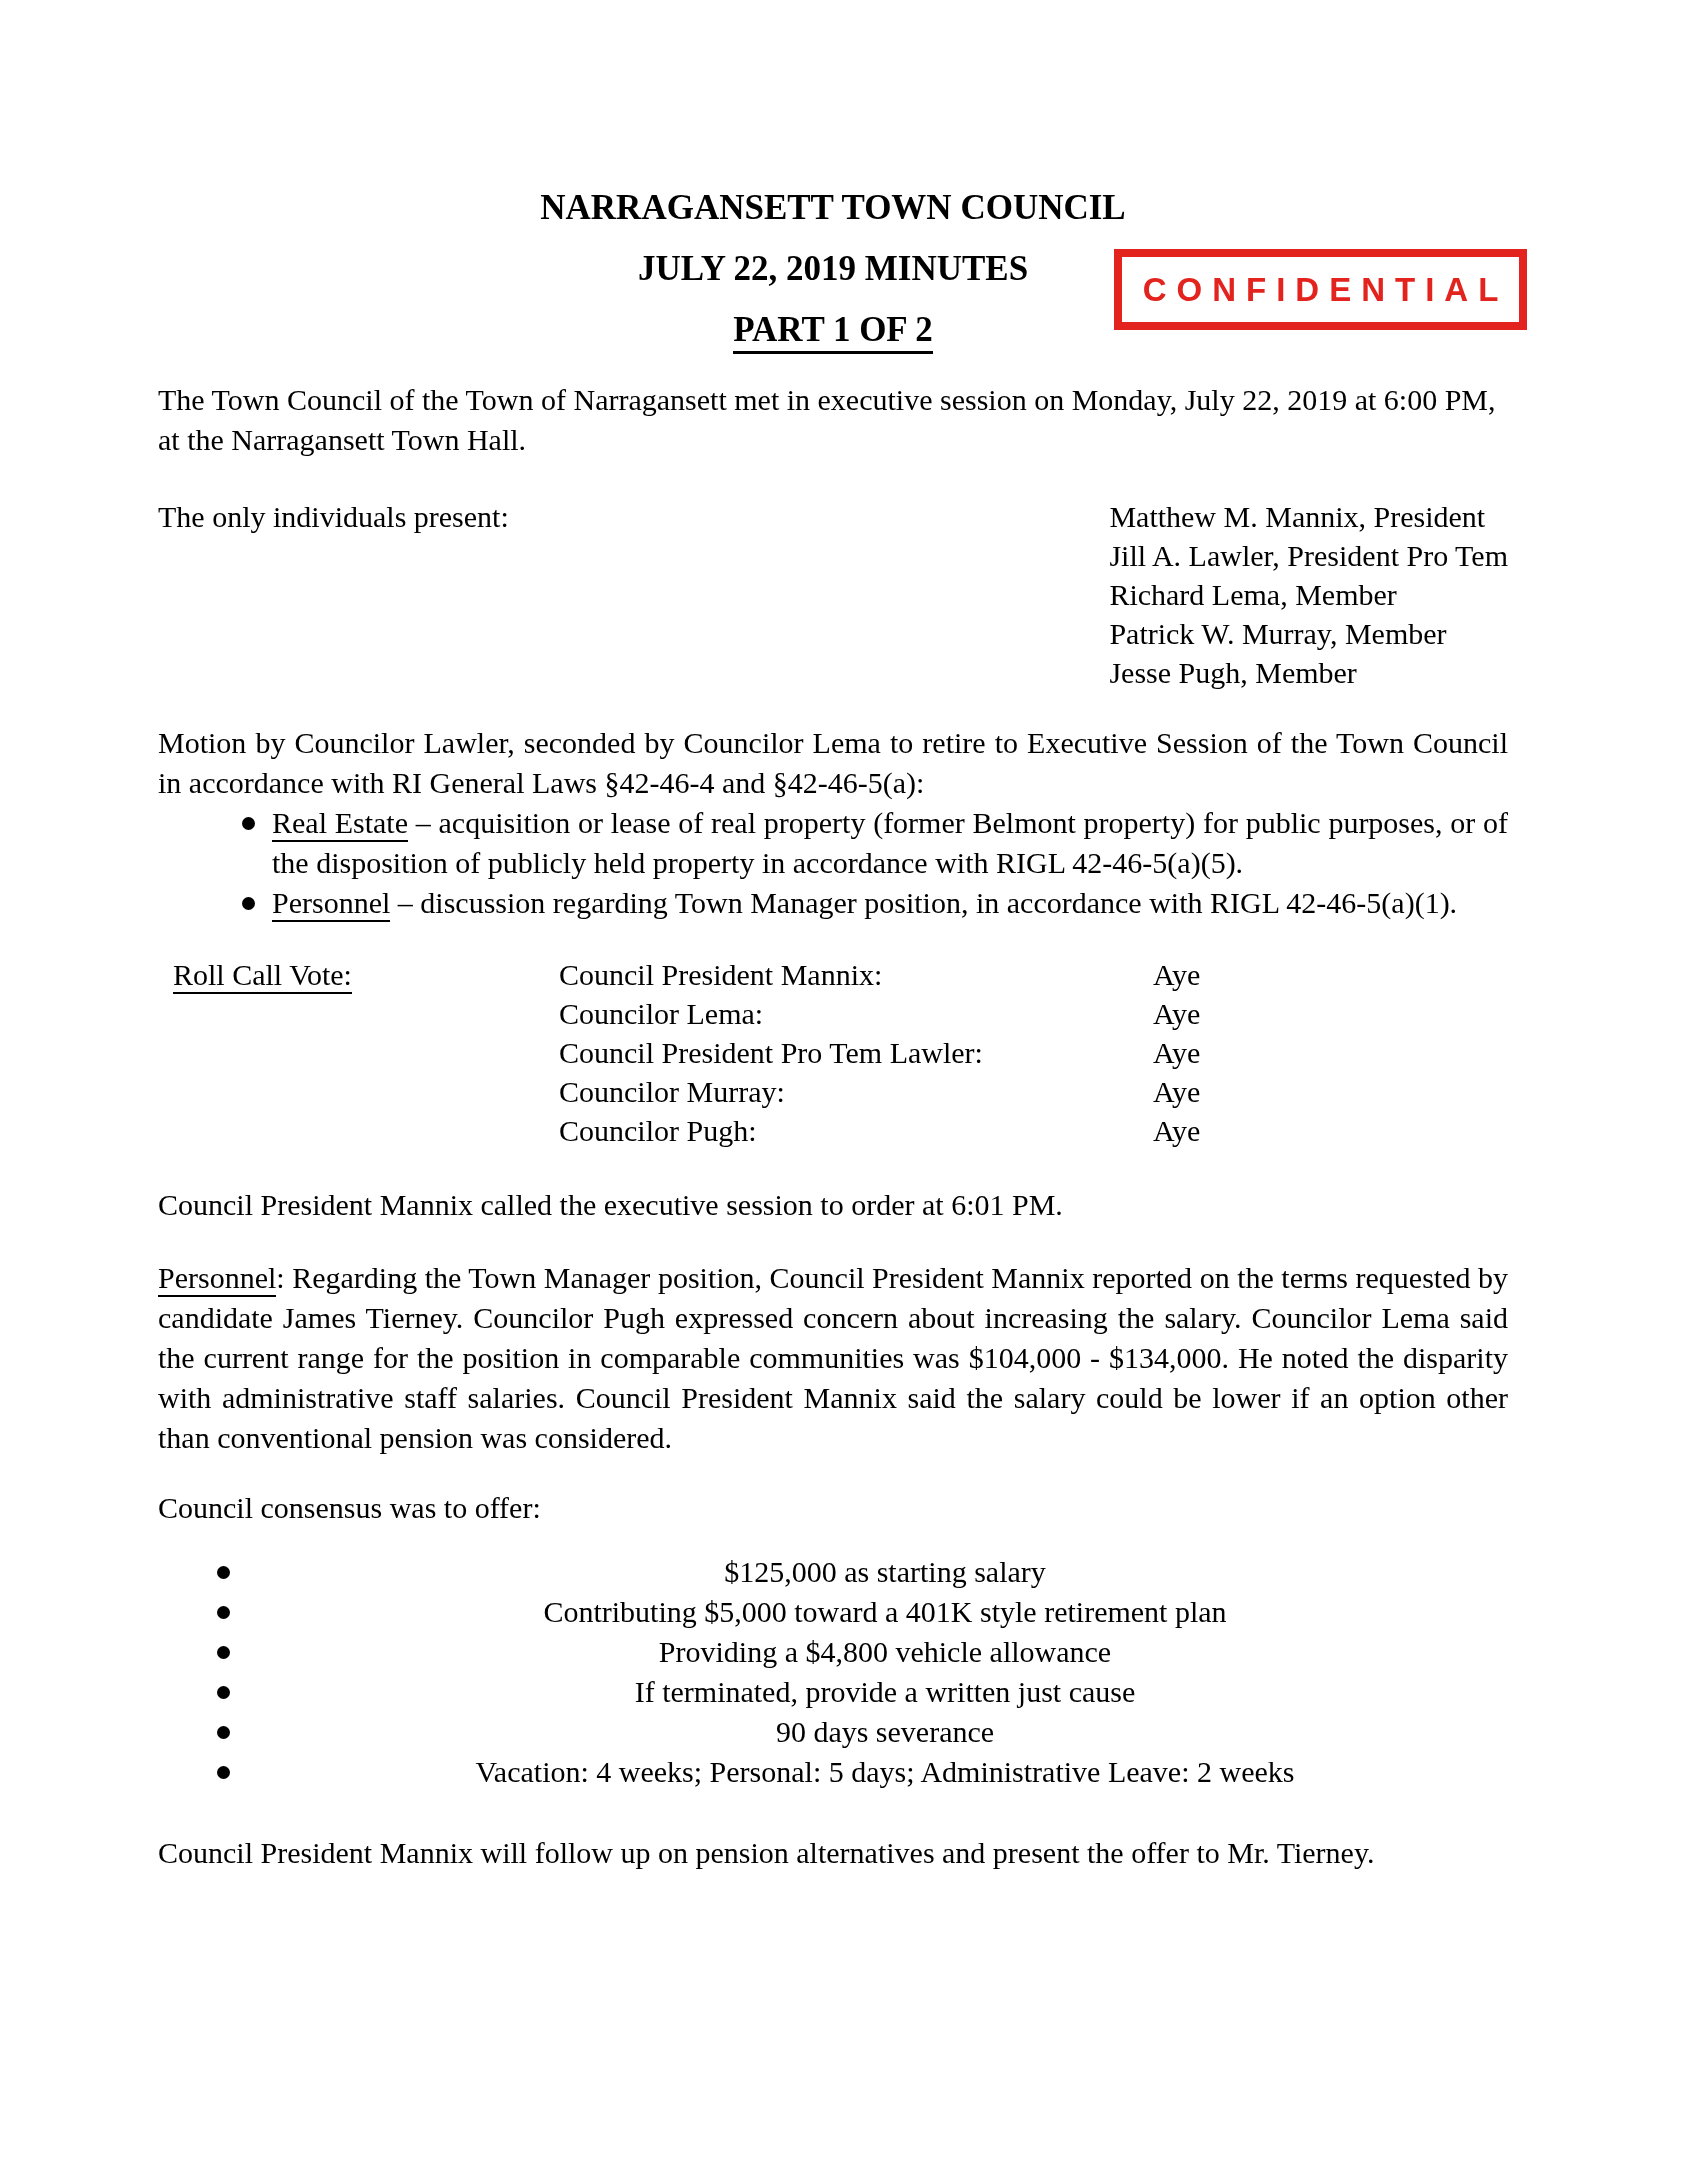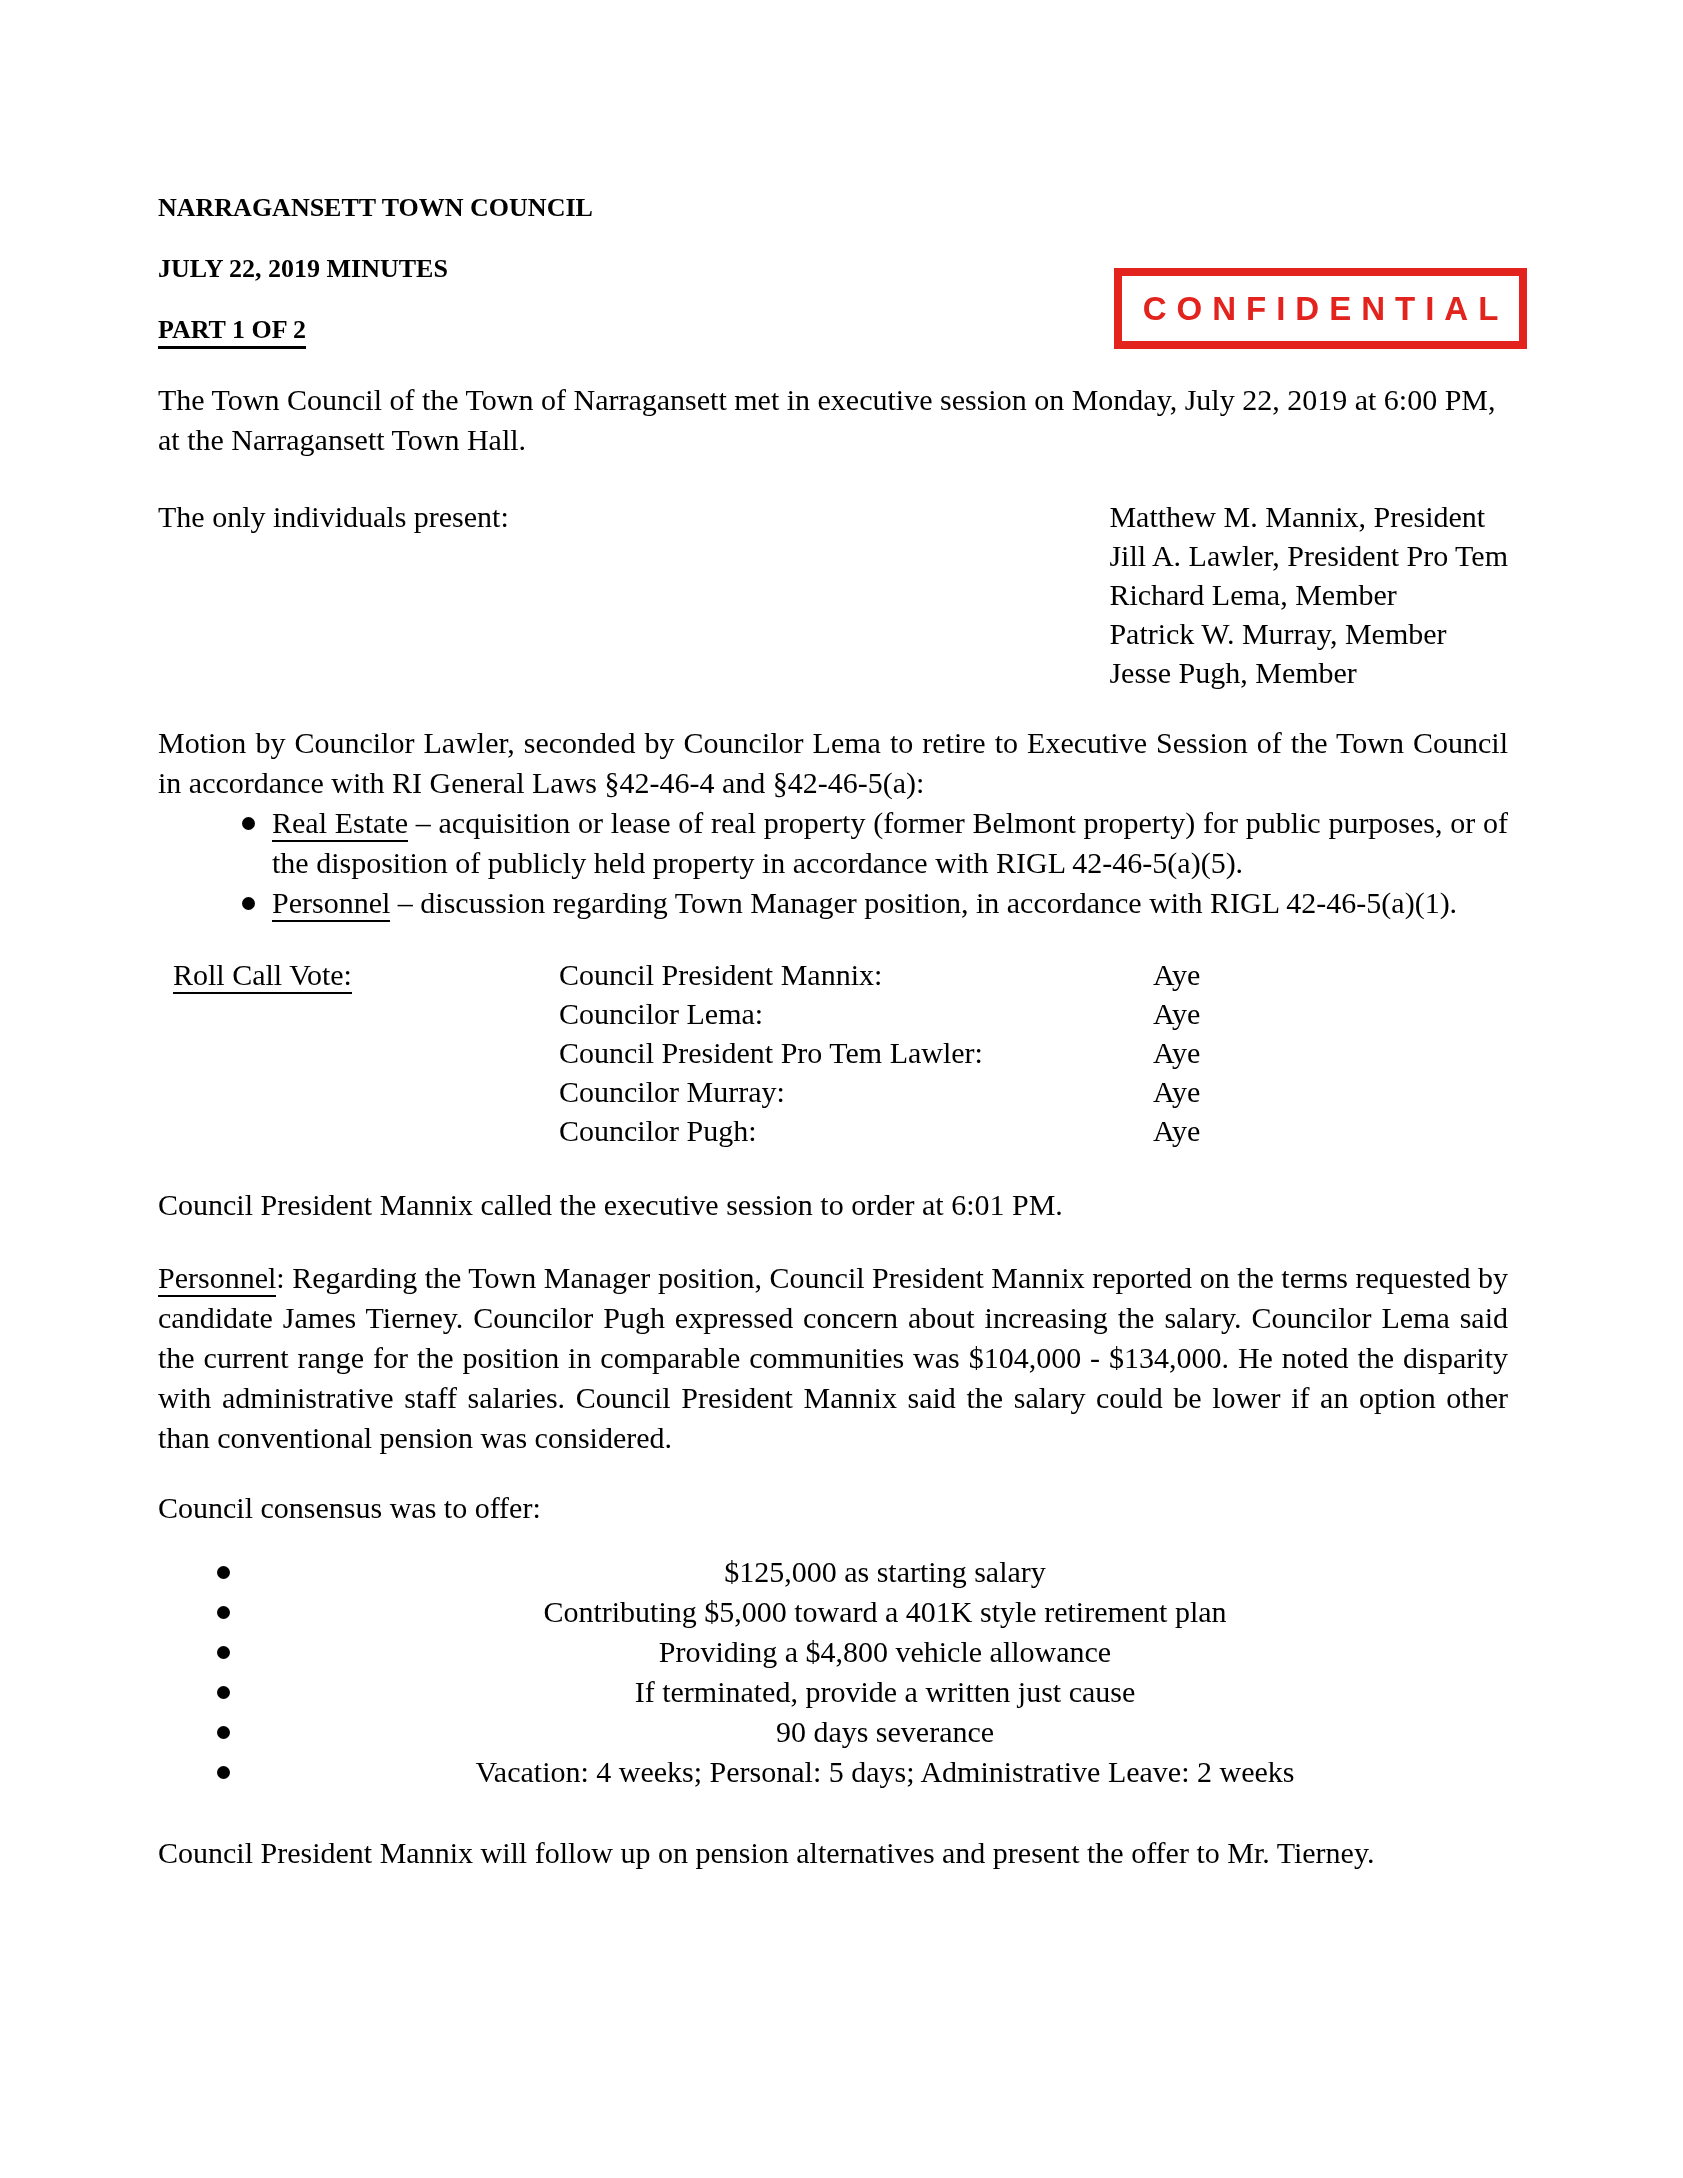--- a/index.html
+++ b/index.html
@@ -12,28 +12,28 @@
     background: #ffffff;
     color: #000000;
     font-family: "Liberation Serif", "DejaVu Serif", serif;
     font-size: 30px;
     line-height: 40px;
     padding: 188px 175px 0 158px;
     overflow: hidden;
   }
 
   
-  .doc-header { text-align: left; font-weight: bold; font-size: 26px; }
+  .doc-header { text-align: center; font-weight: bold; font-size: 35px; }
   .doc-header .hline { line-height: 40px; margin-bottom: 21px; }
   .part-underline { border-bottom: 3px solid #000; padding-bottom: 2px; }
 
   .stamp {
     position: absolute;
     left: 1114px;
-    top: 268px;
+    top: 249px;
     width: 413px;
     height: 81px;
     border: 8px solid #e2231e;
     display: flex;
     align-items: center;
     justify-content: center;
   }
   .stamp-text {
     font-family: "Liberation Sans", "DejaVu Sans", sans-serif;
     font-weight: bold;

